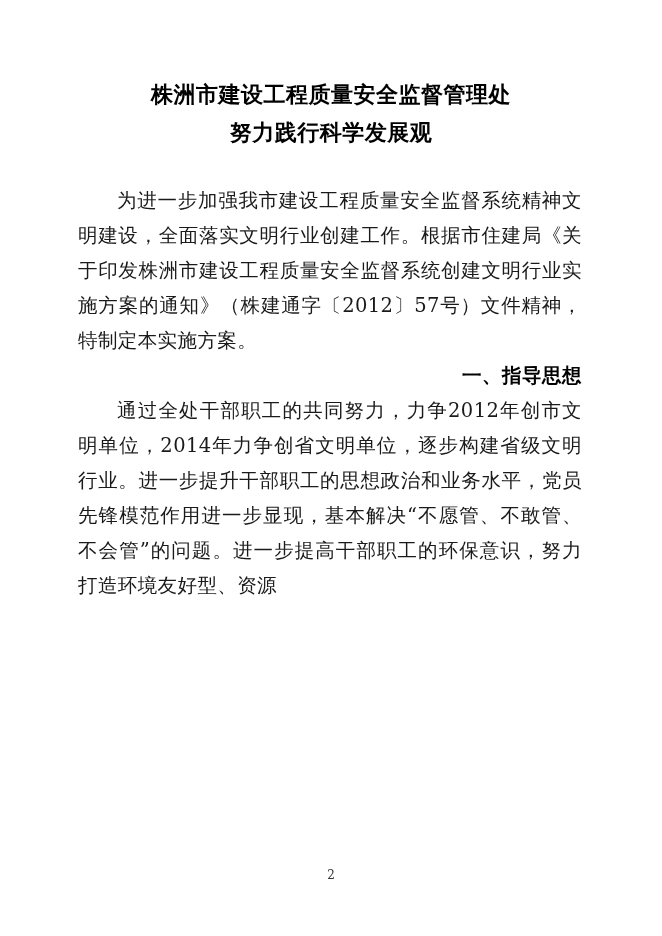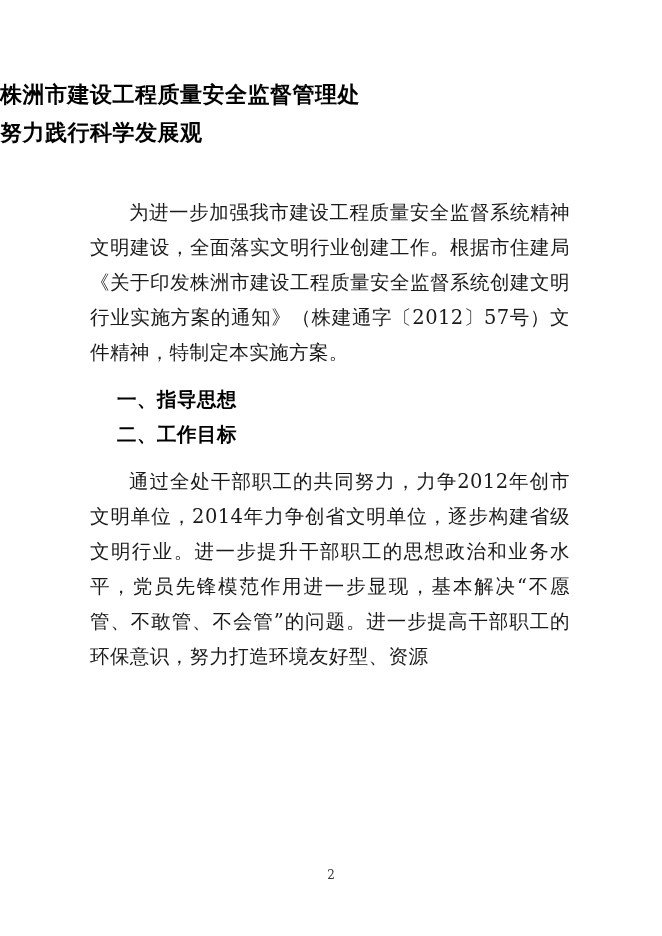--- a/index.html
+++ b/index.html
@@ -16,21 +16,21 @@
     font-family: "DejaVu Serif", "Liberation Serif", serif;
     color: #111111;
   }
 
   
   .doc-title {
     position: absolute;
     left: 0;
     top: 76px;
     width: 662px;
-    text-align: left;
+    text-align: center;
   }
   .title-line {
     font-family: "DejaVu Sans", "Liberation Sans", sans-serif;
     font-weight: bold;
     font-size: 22px;
     line-height: 38px;
     letter-spacing: 0.5px;
     color: #000000;
     white-space: nowrap;
   }
@@ -40,39 +40,40 @@
     position: absolute;
     left: 78px;
     top: 183px;
     width: 504px;
   }
 
   .para {
     font-size: 19.5px;
     line-height: 35px;
     color: #1a1a1a;
-    margin: 12px;
+    margin: 0;
     text-align: justify;
     text-justify: inter-ideograph;
     letter-spacing: 0.4px;
   }
   .para.indent {
     text-indent: 2em;
   }
 
   
   .section-heading {
     font-family: "DejaVu Sans", "Liberation Sans", sans-serif;
     font-weight: bold;
     font-size: 19.5px;
     line-height: 35px;
     color: #000000;
     margin: 0;
     text-indent: 2em;
     letter-spacing: 0.5px;
+    text-align: right;
   }
 
   
   .page-number {
     position: absolute;
     left: 0;
     top: 868px;
     width: 662px;
     text-align: center;
     font-size: 12px;
@@ -90,21 +91,20 @@
     <div class="title-line">努力践行科学发展观</div>
   </div>
 
   <div class="body-area">
 
     <p class="para indent">为进一步加强我市建设工程质量安全监督系统精神文明建设，全面落实文明行业创建工作。根据市住建局《关于印发株洲市建设工程质量安全监督系统创建文明行业实施方案的通知》（株建通字〔2012〕57号）文件精神，特制定本实施方案。</p>
 
     <p class="section-heading">一、指导思想</p>
 
 
-    <p class="section-heading">二、工作目标</p>
 
     <p class="para indent">通过全处干部职工的共同努力，力争2012年创市文明单位，2014年力争创省文明单位，逐步构建省级文明行业。进一步提升干部职工的思想政治和业务水平，党员先锋模范作用进一步显现，基本解决“不愿管、不敢管、不会管”的问题。进一步提高干部职工的环保意识，努力打造环境友好型、资源</p>
 
   </div>
 
   <div class="page-number">2</div>
 
 </div>
 
 </body></html>

